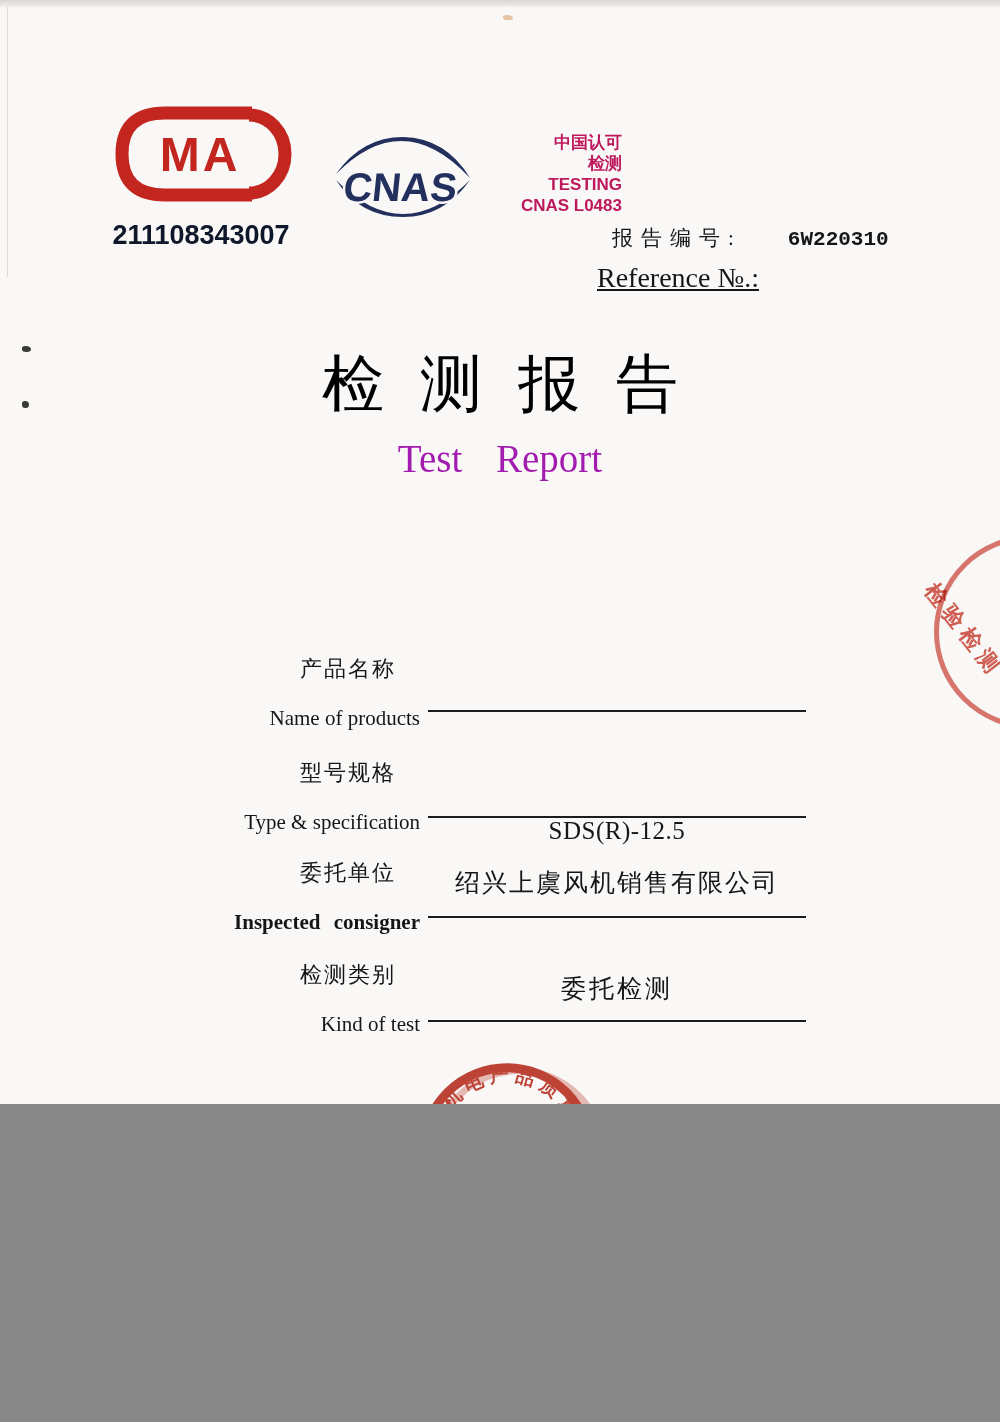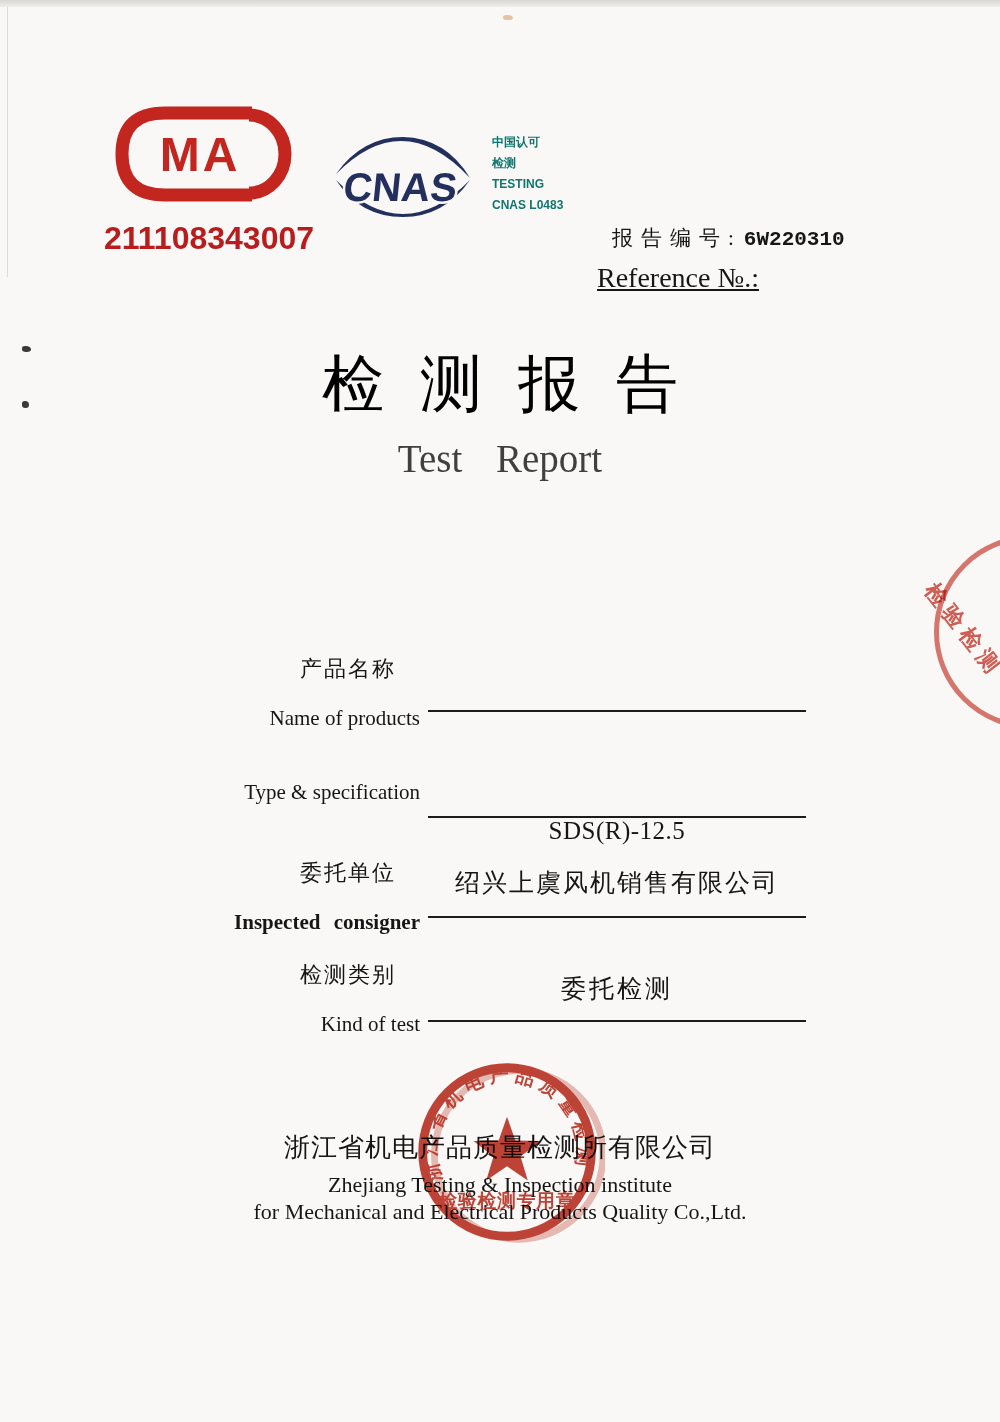--- a/index.html
+++ b/index.html
@@ -1,51 +1,51 @@
 <!DOCTYPE html>
 <html><head>
 <meta charset="utf-8">
 <style>
   * { margin:0; padding:0; box-sizing:border-box; }
   html,body { background:#888; }
   .page {
-    position:relative; width:1000px; height:1422px; margin:0 auto;
+    position:relative; width:1000px; height:1104px; margin:0 auto;
     background:#f9f8f6;
     overflow:hidden;
     font-family:"Liberation Serif","DejaVu Serif",serif;
     color:#161616;
   }
   .scan-edge-top{position:absolute;left:0;top:0;width:100%;height:7px;
     background:linear-gradient(#d9d7d3,#efeeea);}
   .scan-edge-left{position:absolute;left:7px;top:7px;width:1px;height:270px;background:#dddbd7;}
   .speck{position:absolute;background:#3a3a38;border-radius:40% 60% 50% 50%;}
   .speck1{left:22px;top:346px;width:9px;height:6px;}
   .speck2{left:22px;top:401px;width:7px;height:7px;}
   .speck3{left:503px;top:15px;width:10px;height:5px;background:rgba(205,130,60,.45);}
 
   
   .cma-logo{position:absolute;left:110px;top:104px;width:182px;height:100px;}
   .cma-number{position:absolute;left:104px;top:220px;width:194px;text-align:center;
-    font-family:"Liberation Sans","DejaVu Sans",sans-serif;font-weight:700;font-size:32px;
-    letter-spacing:0px;color:#b91c1c;}
+    font-family:"Liberation Sans","DejaVu Sans",sans-serif;font-weight:700;font-size:27px;
+    letter-spacing:0px;color:#0f172a;}
   .cnas-logo{position:absolute;left:334px;top:124px;width:138px;height:106px;}
   .cnas-caption{position:absolute;left:492px;top:132px;width:130px;
-    font-family:"Liberation Sans","DejaVu Sans",sans-serif;font-weight:700;font-size:12px;
-    line-height:21px;color:#0f766e;}
-  .report-no{position:absolute;left:612px;top:224px;display:flex;align-items:baseline;}
+    font-family:"Liberation Sans","DejaVu Sans",sans-serif;font-weight:700;font-size:17px;
+    line-height:21px;color:#be185d;text-align:right;}
+  .report-no{position:absolute;left:612px;top:224px;display:flex;align-items:baseline;gap:44px;}
   .report-no .lbl{font-size:21px;letter-spacing:8px;}
   .report-no .val{font-family:Liberation Mono, monospace;font-weight:700;
     font-size:21px;margin-left:2px;}
   .reference{position:absolute;left:597px;top:262px;font-size:28px;text-decoration:underline;}
 
   
   .title-zh{position:absolute;left:0;top:342px;width:100%;text-align:center;
     font-size:62px;font-weight:400;letter-spacing:36px;text-indent:36px;color:#000000;}
   .title-en{position:absolute;left:0;top:436px;width:100%;text-align:center;
-    font-size:39px;word-spacing:24px;color:#404040;}
+    font-size:39px;word-spacing:24px;color:#a21caf;}
 
   
   .field-label{position:absolute;left:228px;width:192px;text-align:right;}
   .field-label .zh{display:block;font-size:22px;letter-spacing:2px;padding-right:24px;}
   .field-label .en{display:block;font-size:21px;margin-top:22px;}
   .field-value{position:absolute;left:428px;width:378px;text-align:center;font-size:25px;
     letter-spacing:3px;}
   .field-value.latin{letter-spacing:0.5px;margin-top:48px;}
   .field-line{position:absolute;left:428px;width:378px;height:0;border-bottom:2px solid #1c1c1c;}
   .ws-wide{word-spacing:8px;font-weight:bold;}
@@ -105,20 +105,21 @@
   <div class="title-zh">检测报告</div>
   <div class="title-en">Test Report</div>
 
   <div class="field-label" style="top:654px">
     <span class="zh">产品名称</span>
     <span class="en">Name of products</span>
   </div>
   <div class="field-line" style="top:710px"></div>
 
   <div class="field-label" style="top:758px">
+    <span class="zh">型号规格</span>
     <span class="en">Type &amp; specification</span>
   </div>
   <div class="field-value latin" style="top:769px">SDS(R)-12.5</div>
   <div class="field-line" style="top:816px"></div>
 
   <div class="field-label" style="top:858px">
     <span class="zh">委托单位</span>
     <span class="en ws-wide">Inspected consigner</span>
   </div>
   <div class="field-value" style="top:866px;letter-spacing:2px">绍兴上虞风机销售有限公司</div>

